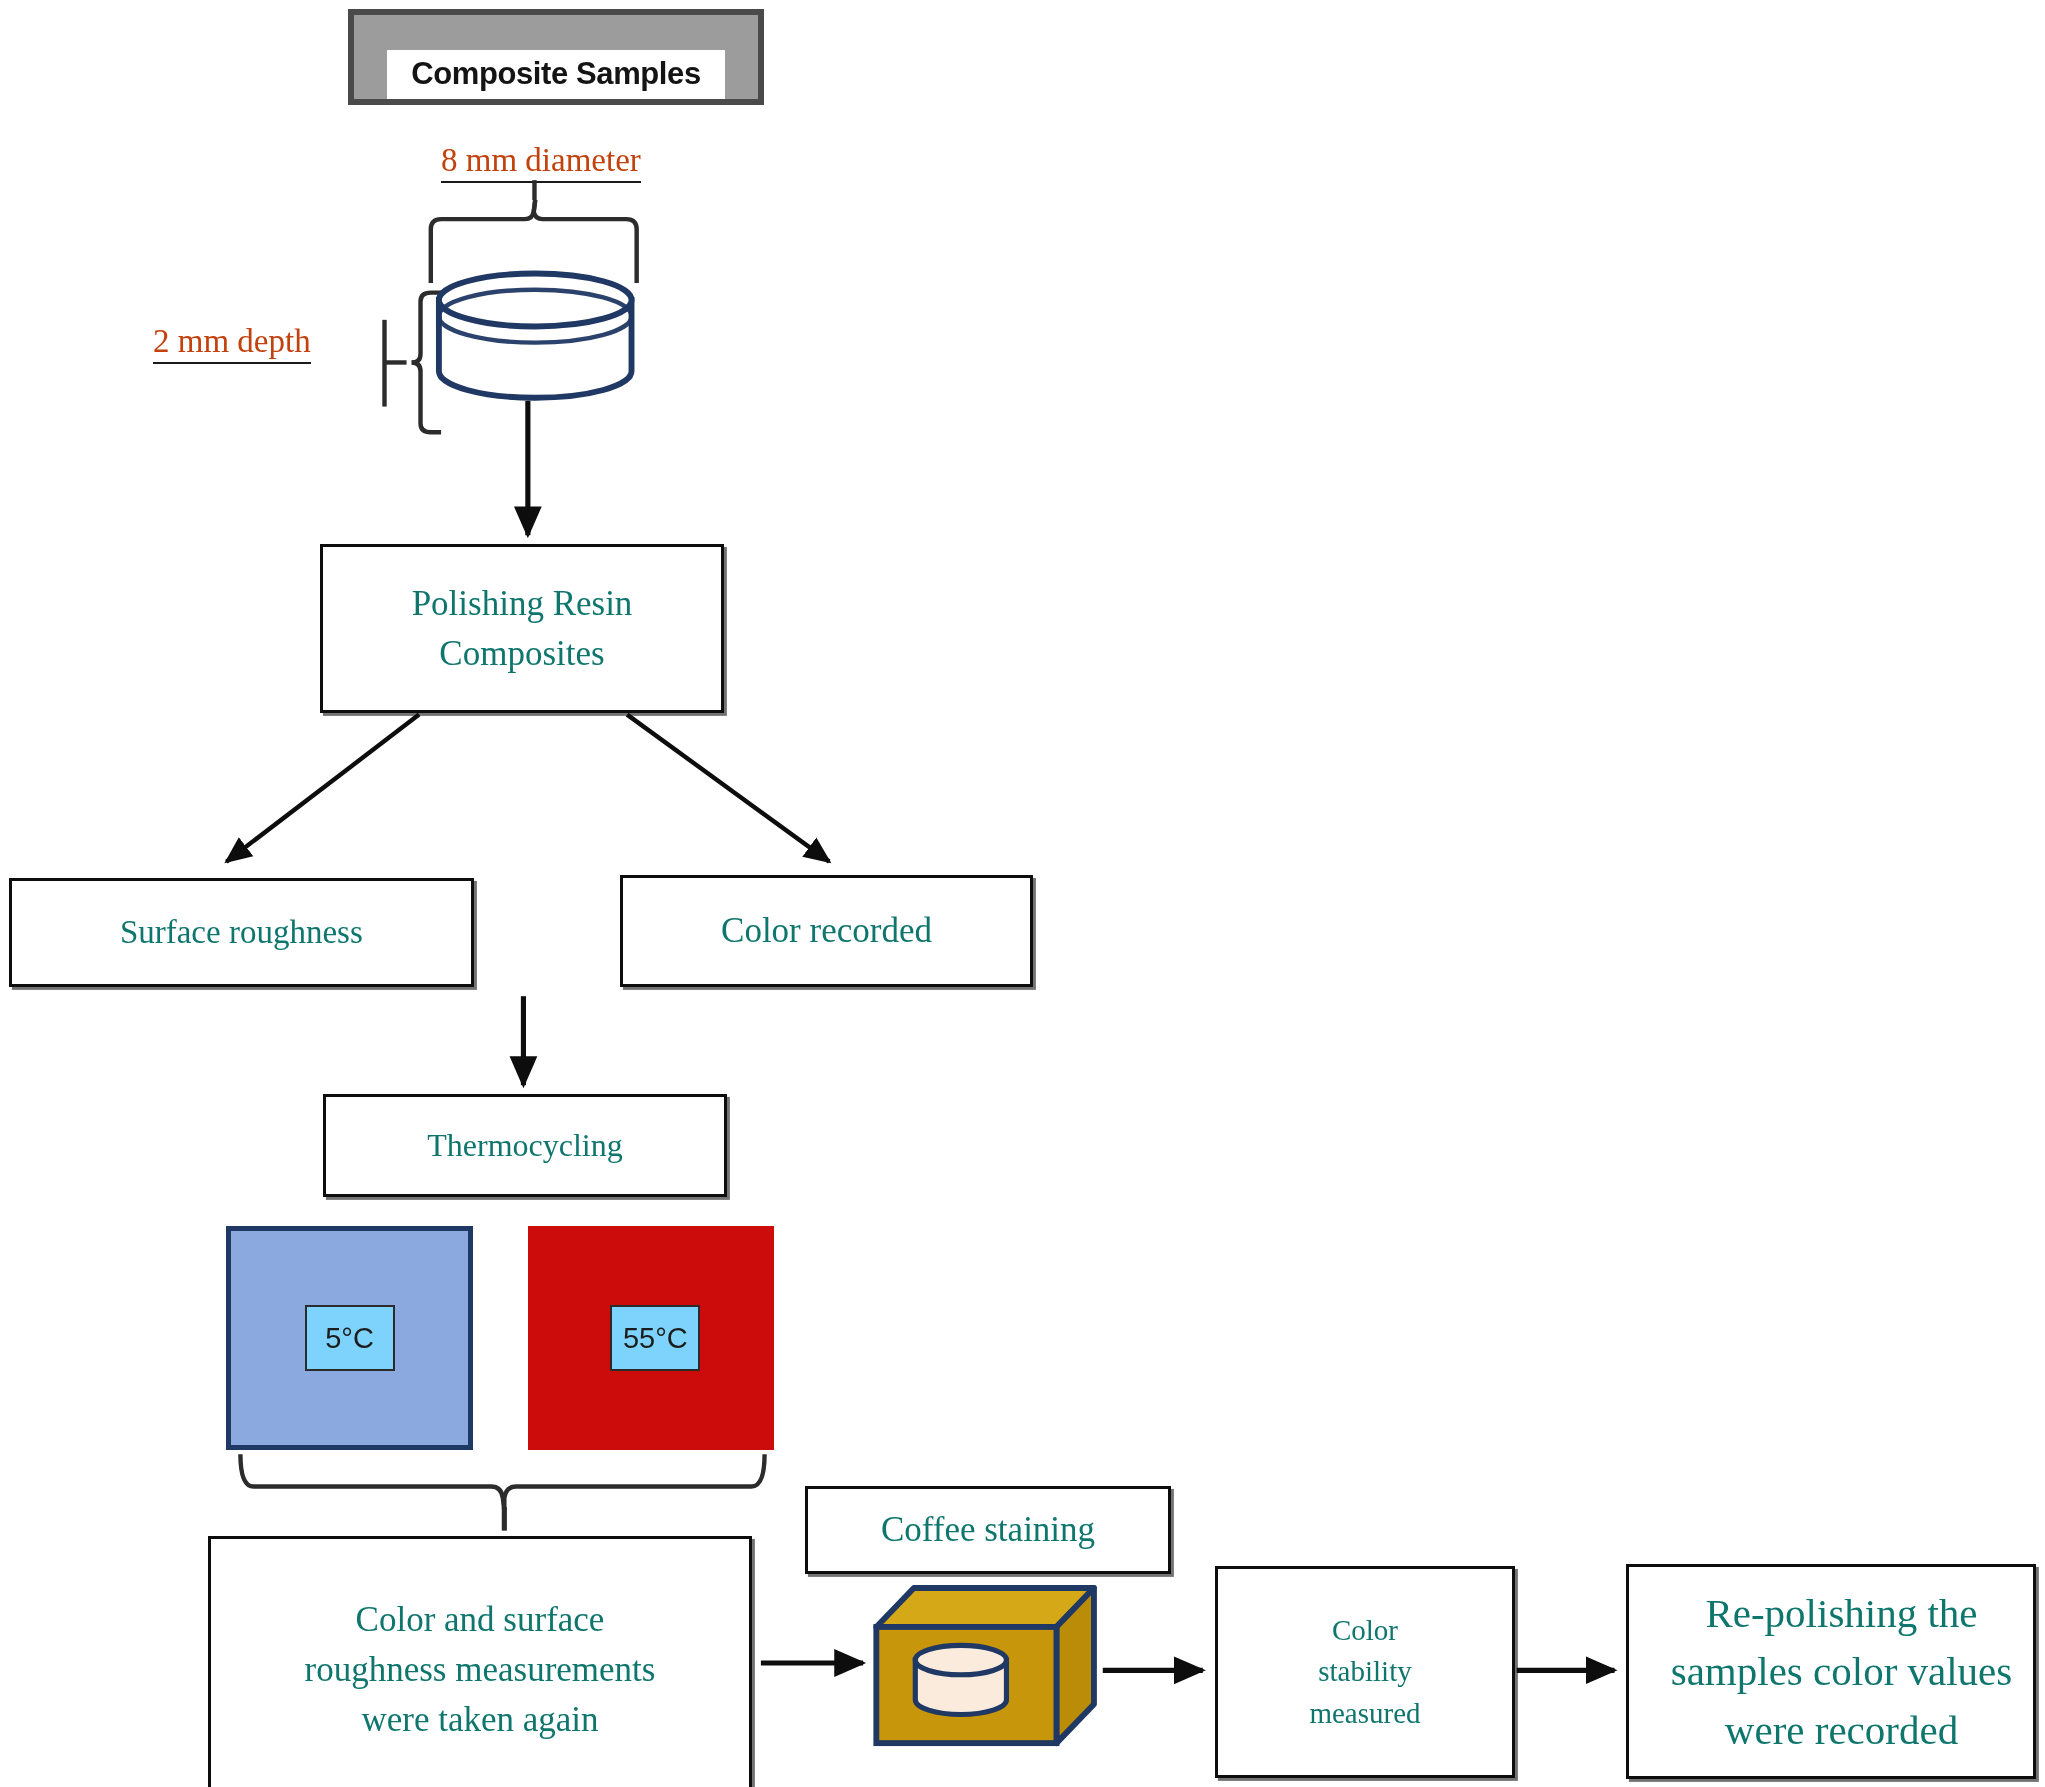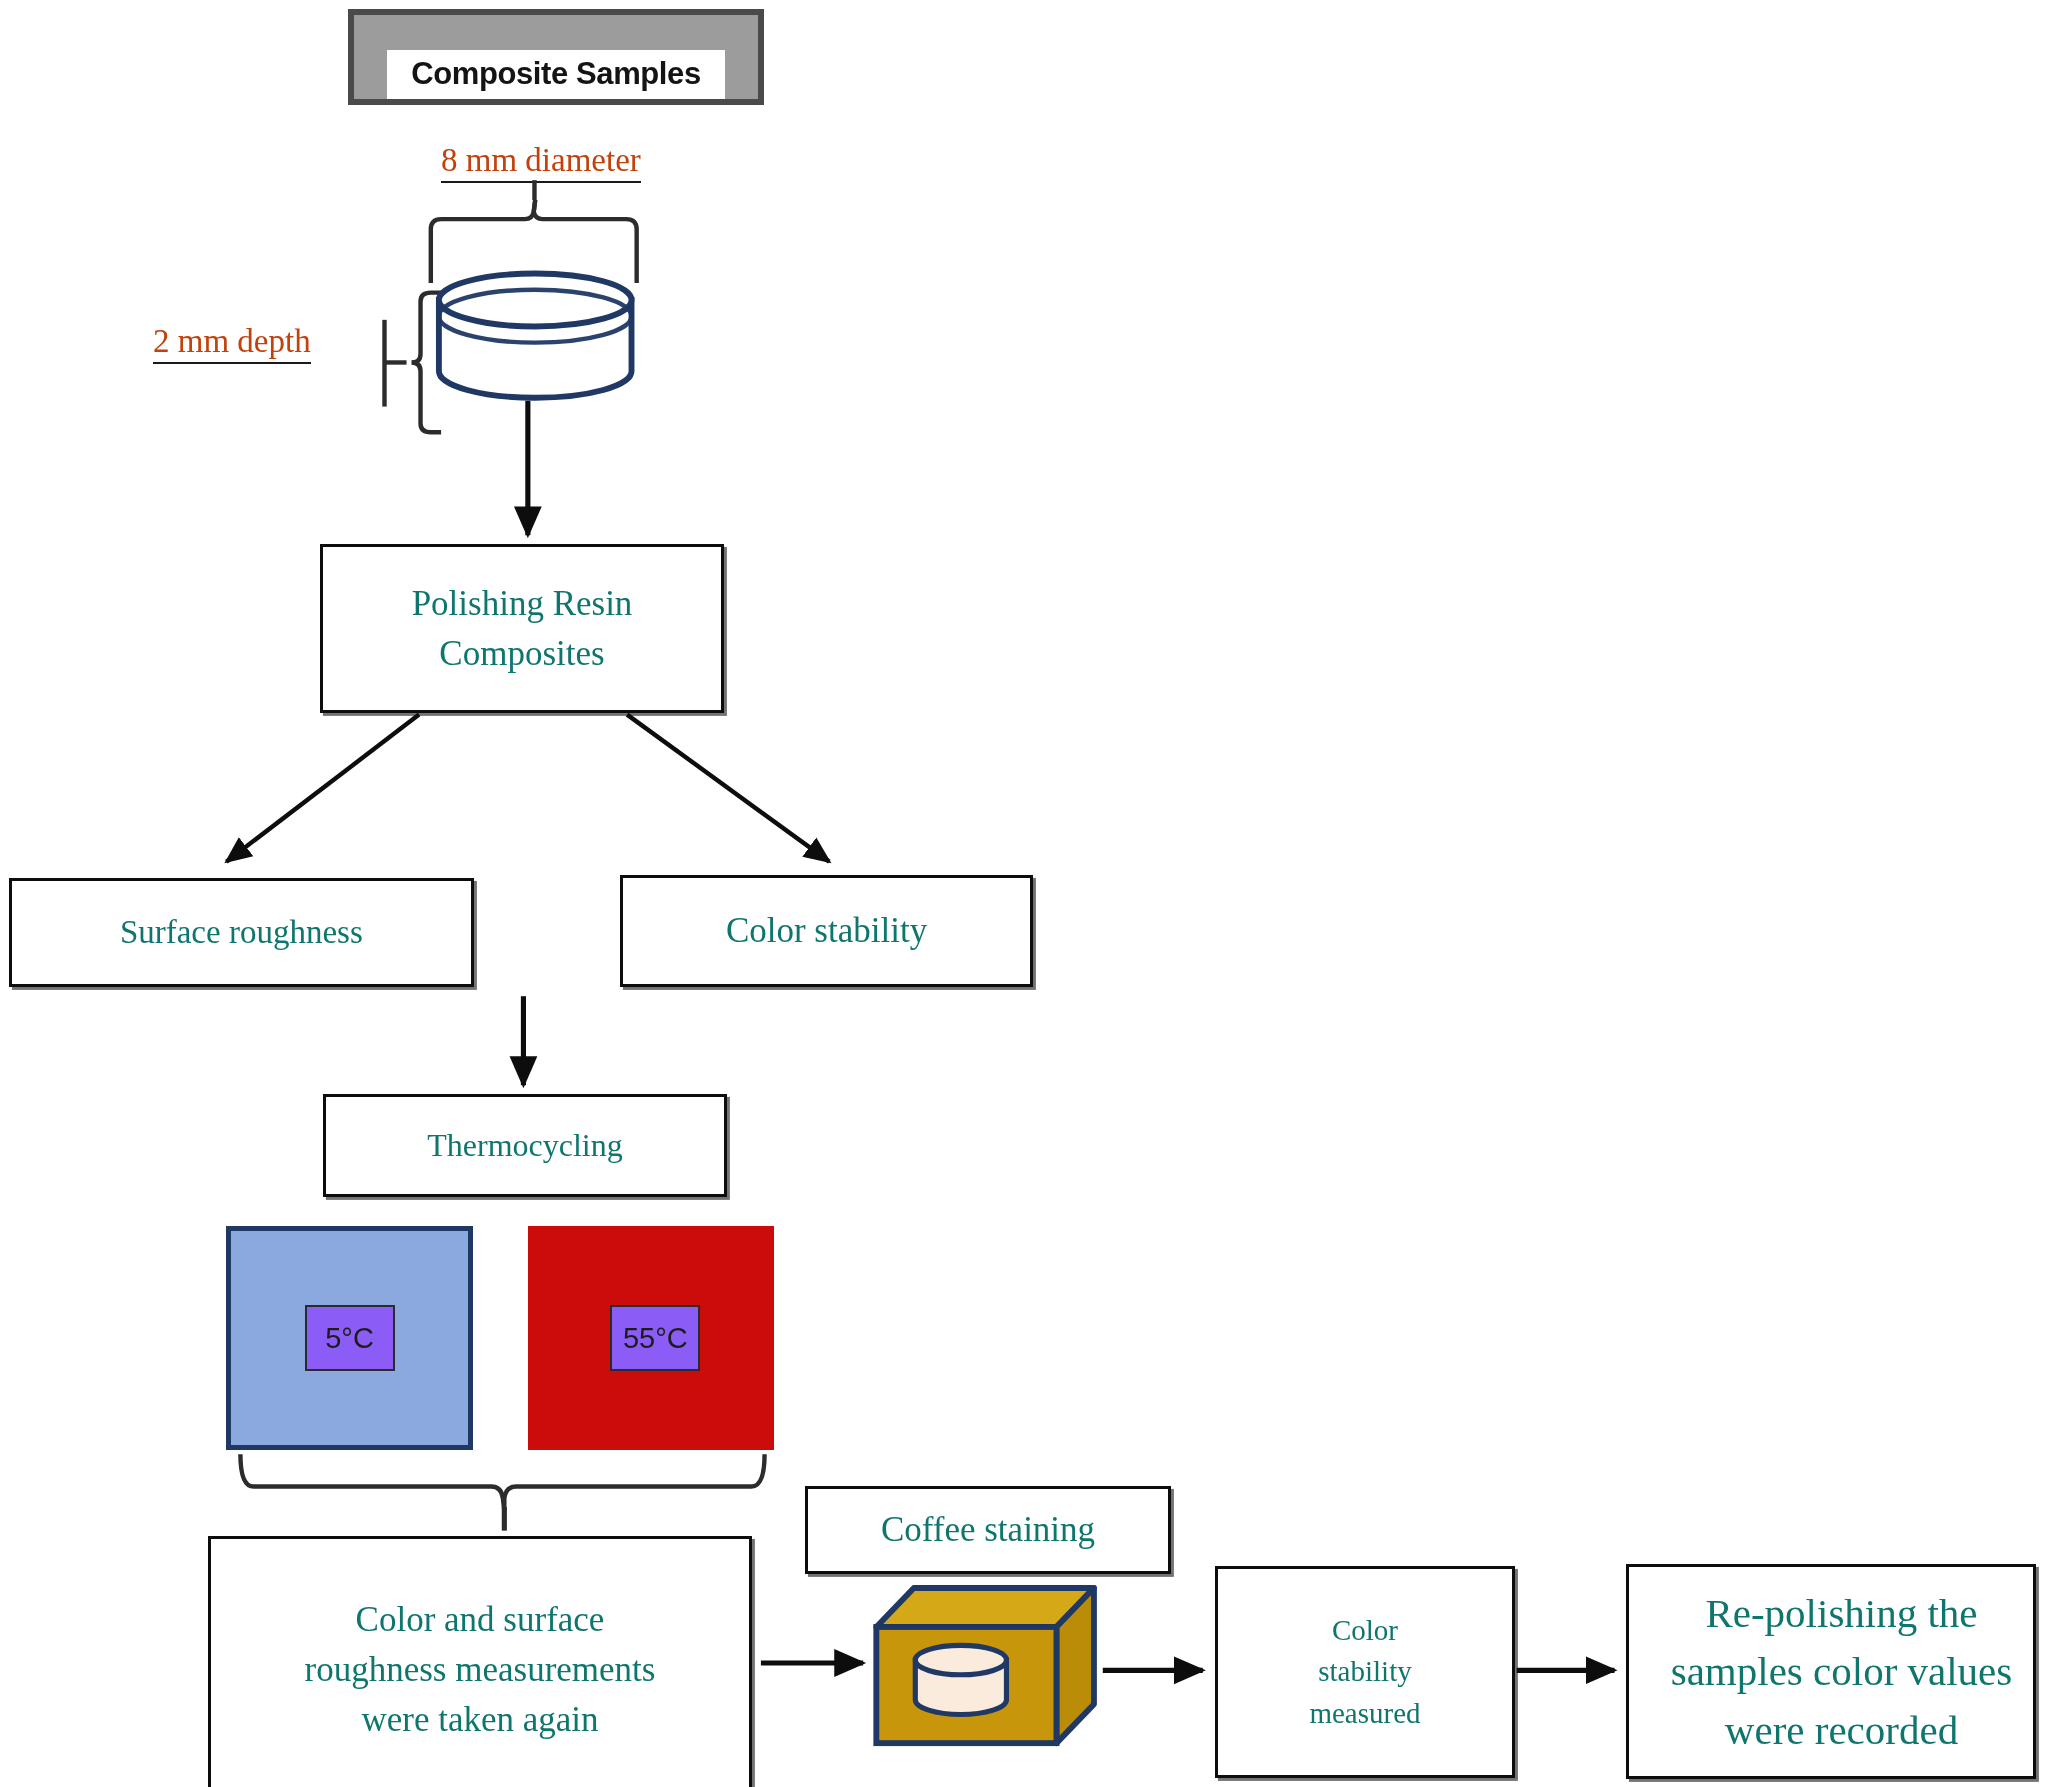--- a/index.html
+++ b/index.html
@@ -78,21 +78,21 @@
   }
   .temp-sq.cold {
     background: #8ba8df;
     border: 5.1px solid #1f3864;
   }
   .temp-sq.hot {
     background: #cc0b0b;
     border: 0;
   }
   .temp-inner {
-    background: #8b5cf6;
+    background: #7dd3fc;
     border: 2.9px solid #2b2b2b;
     box-sizing: border-box;
     display: flex;
     align-items: center;
     justify-content: center;
     font-family: "Liberation Sans", sans-serif;
     font-size: 29px;
     color: #1c1c1c;
   }
 
@@ -121,21 +121,21 @@
       <div>Polishing Resin</div>
       <div>Composites</div>
     </div>
   </div>
 
   <div class="abs fbox" style="left:8.8px; top:878px; width:465px; height:109px; font-size:33px;">
     <span>Surface roughness</span>
   </div>
 
   <div class="abs fbox" style="left:620px; top:875px; width:413px; height:112px; font-size:35px;">
-    <span>Color stability</span>
+    <span>Color recorded</span>
   </div>
 
   <div class="abs fbox" style="left:323px; top:1094px; width:404px; height:103px; font-size:32px;">
     <span>Thermocycling</span>
   </div>
 
   <div class="abs temp-sq cold" style="left:226px; top:1226px; width:247px; height:224px;">
     <div class="temp-inner" style="width:90px; height:66px;">5°C</div>
   </div>
 

